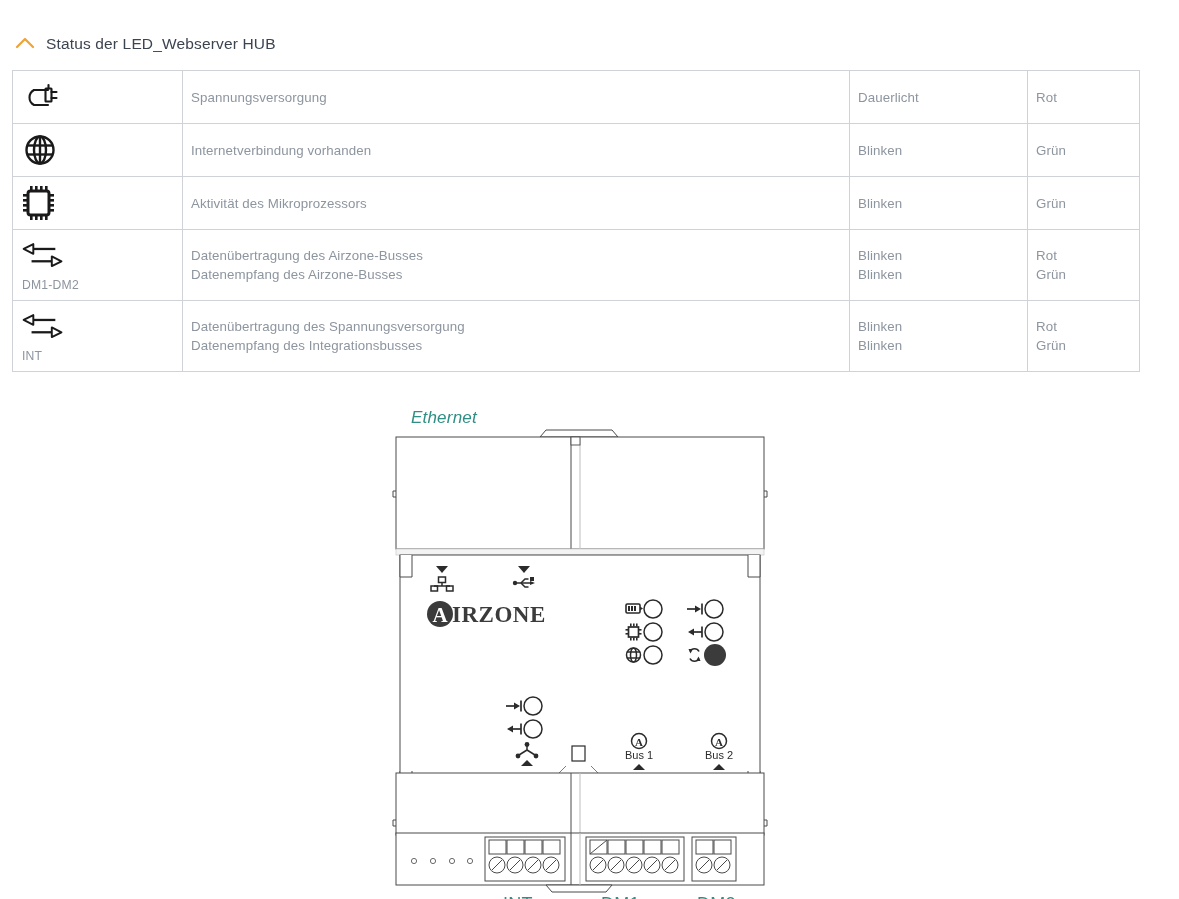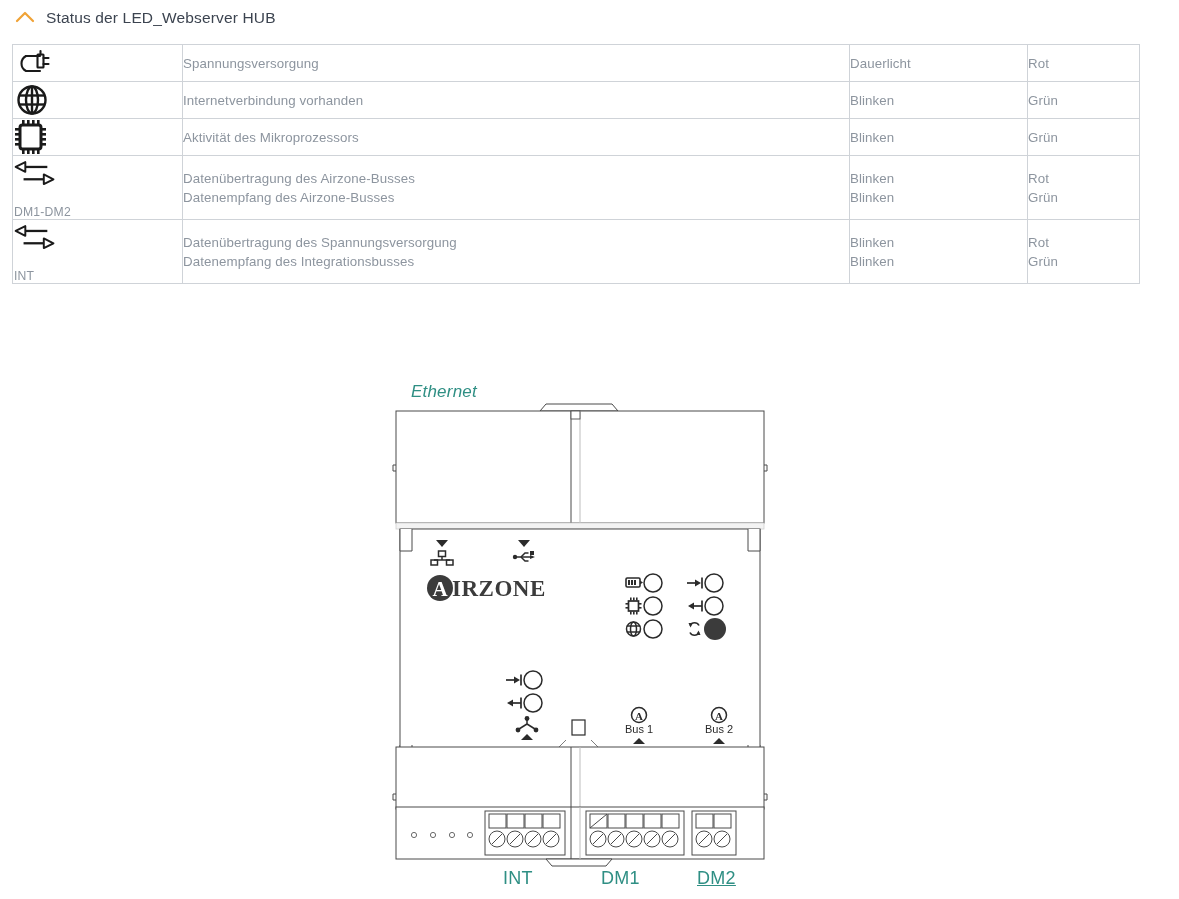--- a/index.html
+++ b/index.html
@@ -10,20 +10,21 @@
     height: 899px;
     font-family: "Liberation Sans", sans-serif;
     overflow: hidden;
   }
 
   .page {
     position: relative;
     width: 1179px;
     height: 790px;
     background: #ffffff;
+    margin-top: 26px;
   }
 
   
   .header {
     position: absolute;
     left: 0;
     top: 0;
     height: 36px;
     display: flex;
     align-items: center;
@@ -50,21 +51,21 @@
   .led-table {
     position: absolute;
     left: 12px;
     top: 44px;
     width: 1127px;
     border-collapse: collapse;
     table-layout: fixed;
   }
   .led-table td {
     border: 1px solid #cfd3d8;
-    padding: 0;
+    padding: 8px;
     vertical-align: middle;
     background: #ffffff;
   }
   .col-icon   { width: 170px; }
   .col-desc   { width: 667px; }
   .col-mode   { width: 178px; }
   .col-color  { width: 112px; }
 
   .cell-icon {
     padding: 10px 0 10px 14px;
@@ -76,21 +77,21 @@
     color: #8d959f;
     line-height: 19px;
     letter-spacing: 0.1px;
   }
   .cell-text .line { display: block; white-space: nowrap; }
 
   .icon-wrap {
     display: flex;
     flex-direction: column;
     align-items: flex-start;
-    gap: 13px;
+    gap: 4px;
   }
   .icon-box {
     width: 44px;
     height: 36px;
     display: flex;
     align-items: center;
     justify-content: flex-start;
   }
   .icon-sublabel {
     font-size: 12.2px;

